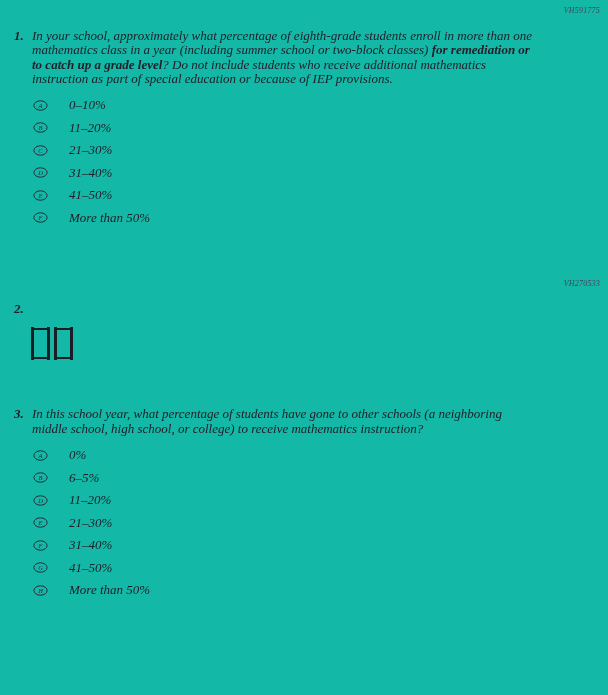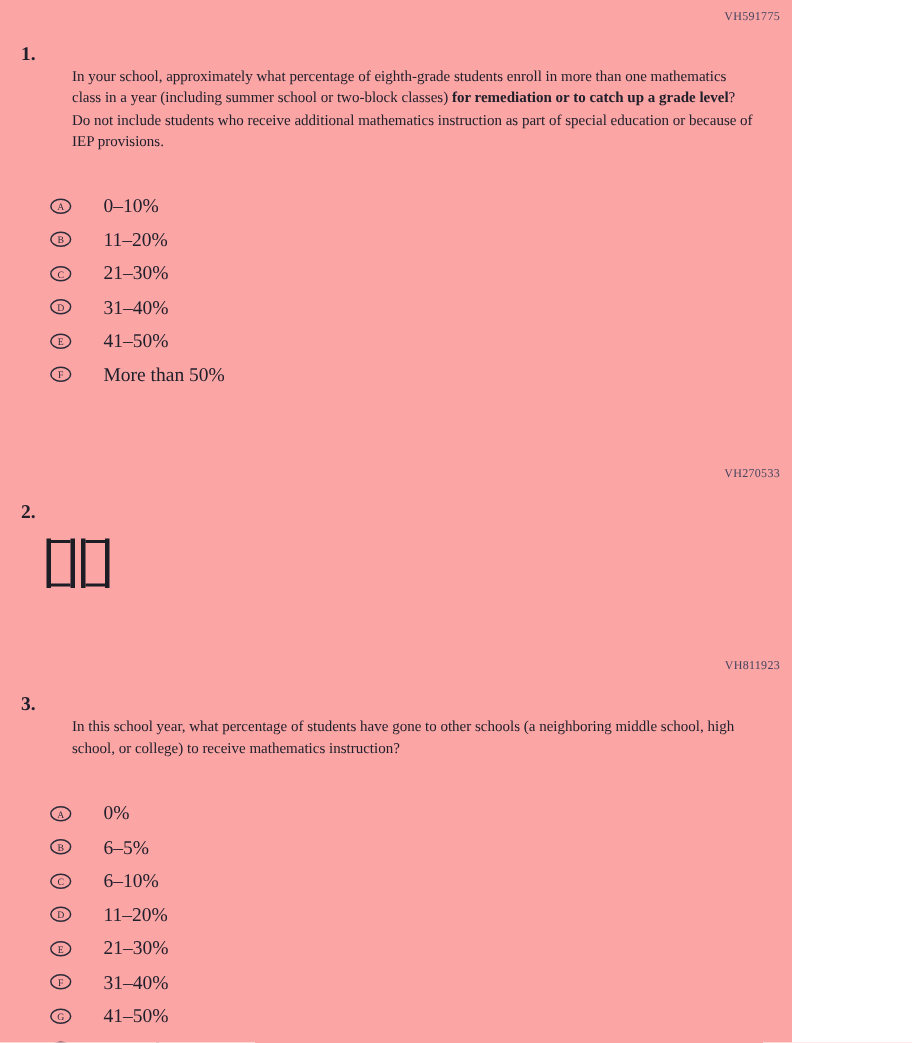--- a/index.html
+++ b/index.html
@@ -1,42 +1,43 @@
 <!DOCTYPE html>
 <html><head>
 <meta charset="utf-8">
 <style>
   html,body { margin:0; padding:0; background:#ffffff; }
   .page {
     position:relative;
-    width:528px; height:695px;
+    width:608px; height:695px;
     box-sizing:border-box;
     padding:6px 8px 0 14px;
-    background:#fca5a5;
+    background:#14b8a6;
     font-family:"Liberation Serif", serif;
     color:#20202c;
     overflow:hidden;
+    font-style:italic;
   }
   .code {
     font-size:8px; line-height:10px;
     text-align:right;
     color:#44445e;
     letter-spacing:0.2px;
     margin-bottom:13px;
   }
   .q-head { display:flex; }
   .q-num {
     flex:0 0 18px;
     font-weight:700;
     font-size:13px; line-height:14.3px;
   }
   .q-text {
-    margin:16px;
+    margin:0;
     width:505px;
-    font-size:10px; line-height:14.3px;
+    font-size:13px; line-height:14.3px;
   }
   .q-text b { font-weight:700; }
   .options {
     list-style:none;
     margin:8px 0 0 19px; padding:0;
   }
   .option-row {
     display:flex; align-items:center;
     height:22.5px;
     gap:21px;
@@ -123,46 +124,38 @@
     <div class="q-head">
       <span class="q-num">2.</span>
     </div>
     <div class="boxes">
       <div class="digit-box"></div>
       <div class="digit-box"></div>
     </div>
   </section>
 
   <section class="section-3">
-    <div class="code">VH811923</div>
     <div class="q-head">
       <span class="q-num">3.</span>
       <p class="q-text">In this school year, what percentage of students have gone to other schools (a neighboring middle school, high school, or college) to receive mathematics instruction?</p>
     </div>
     <ul class="options">
       <li class="option-row">
         <svg class="bubble" width="15" height="11" viewBox="0 0 15 11">
             <ellipse cx="7.5" cy="5.5" rx="6.6" ry="4.7" fill="none" stroke="#2b2b3a" stroke-width="1"></ellipse>
             <text x="7.5" y="8" font-size="6.5" text-anchor="middle" fill="#2b2b3a" font-family="Liberation Serif, serif">A</text>
           </svg>
         <span class="opt-label">0%</span>
       </li>
       <li class="option-row">
         <svg class="bubble" width="15" height="11" viewBox="0 0 15 11">
             <ellipse cx="7.5" cy="5.5" rx="6.6" ry="4.7" fill="none" stroke="#2b2b3a" stroke-width="1"></ellipse>
             <text x="7.5" y="8" font-size="6.5" text-anchor="middle" fill="#2b2b3a" font-family="Liberation Serif, serif">B</text>
           </svg>
         <span class="opt-label">6–5%</span>
-      </li>
-      <li class="option-row">
-        <svg class="bubble" width="15" height="11" viewBox="0 0 15 11">
-            <ellipse cx="7.5" cy="5.5" rx="6.6" ry="4.7" fill="none" stroke="#2b2b3a" stroke-width="1"></ellipse>
-            <text x="7.5" y="8" font-size="6.5" text-anchor="middle" fill="#2b2b3a" font-family="Liberation Serif, serif">C</text>
-          </svg>
-        <span class="opt-label">6–10%</span>
       </li>
       <li class="option-row">
         <svg class="bubble" width="15" height="11" viewBox="0 0 15 11">
             <ellipse cx="7.5" cy="5.5" rx="6.6" ry="4.7" fill="none" stroke="#2b2b3a" stroke-width="1"></ellipse>
             <text x="7.5" y="8" font-size="6.5" text-anchor="middle" fill="#2b2b3a" font-family="Liberation Serif, serif">D</text>
           </svg>
         <span class="opt-label">11–20%</span>
       </li>
       <li class="option-row">
         <svg class="bubble" width="15" height="11" viewBox="0 0 15 11">

